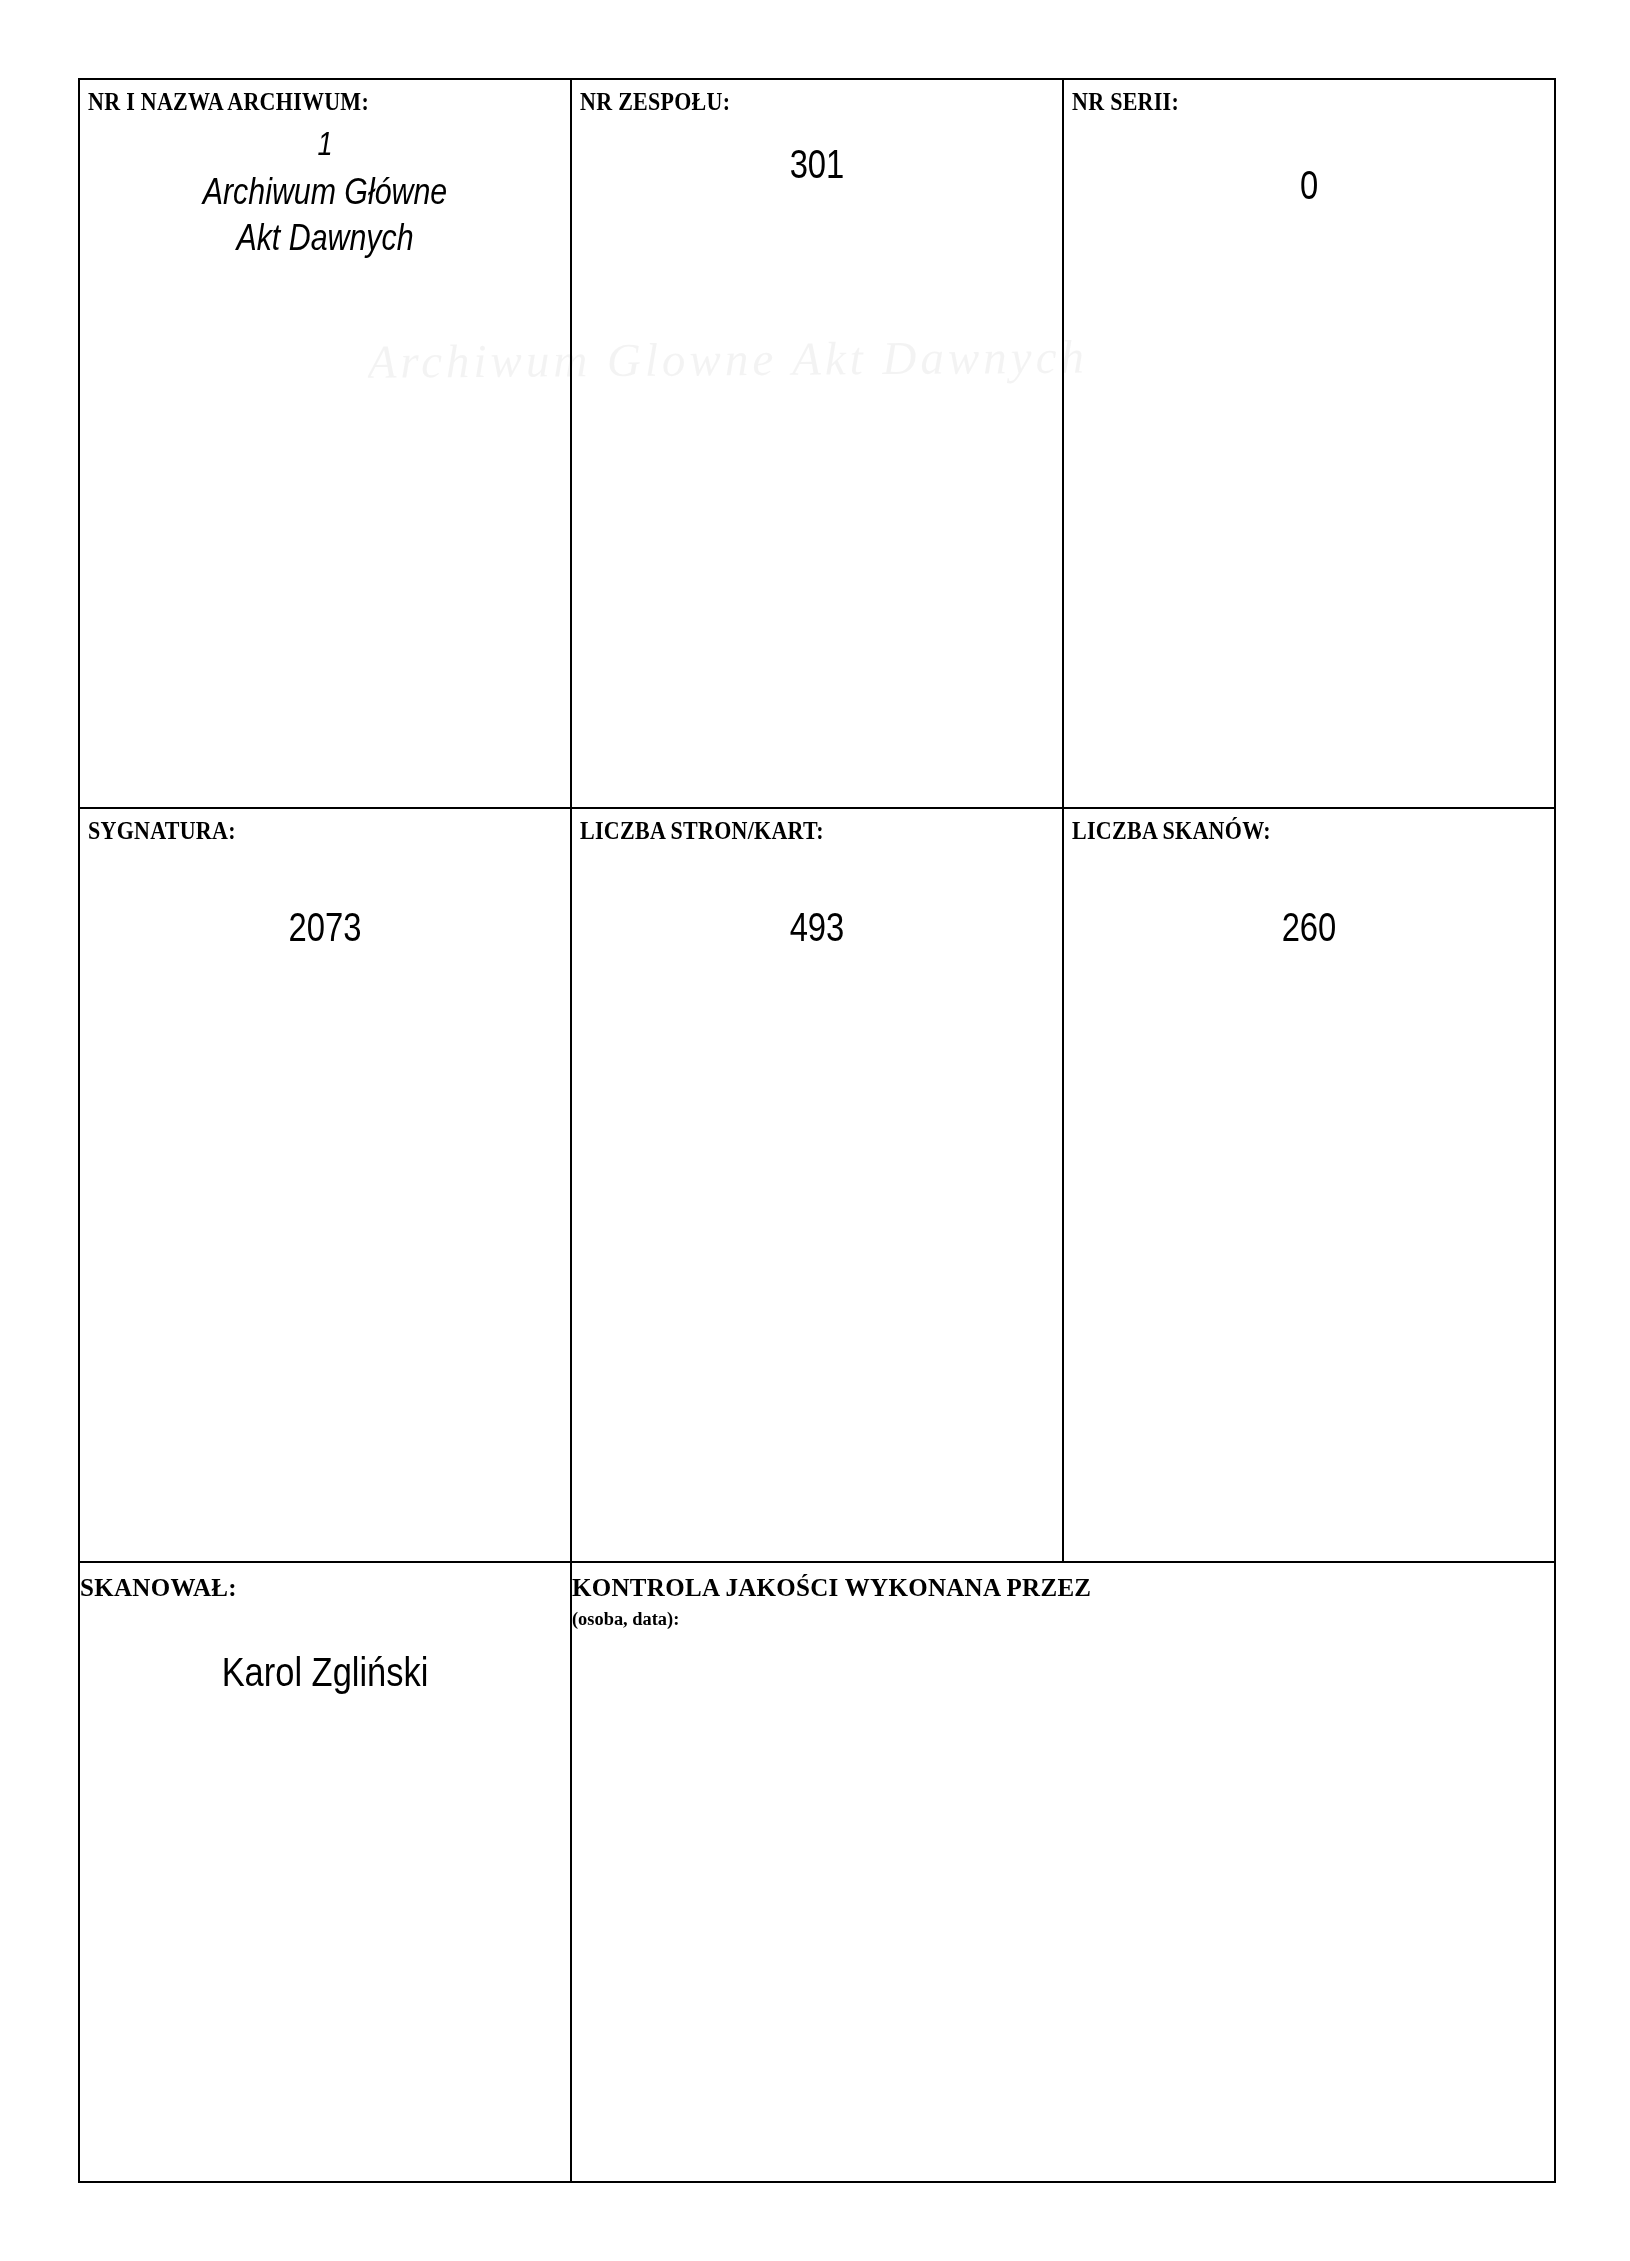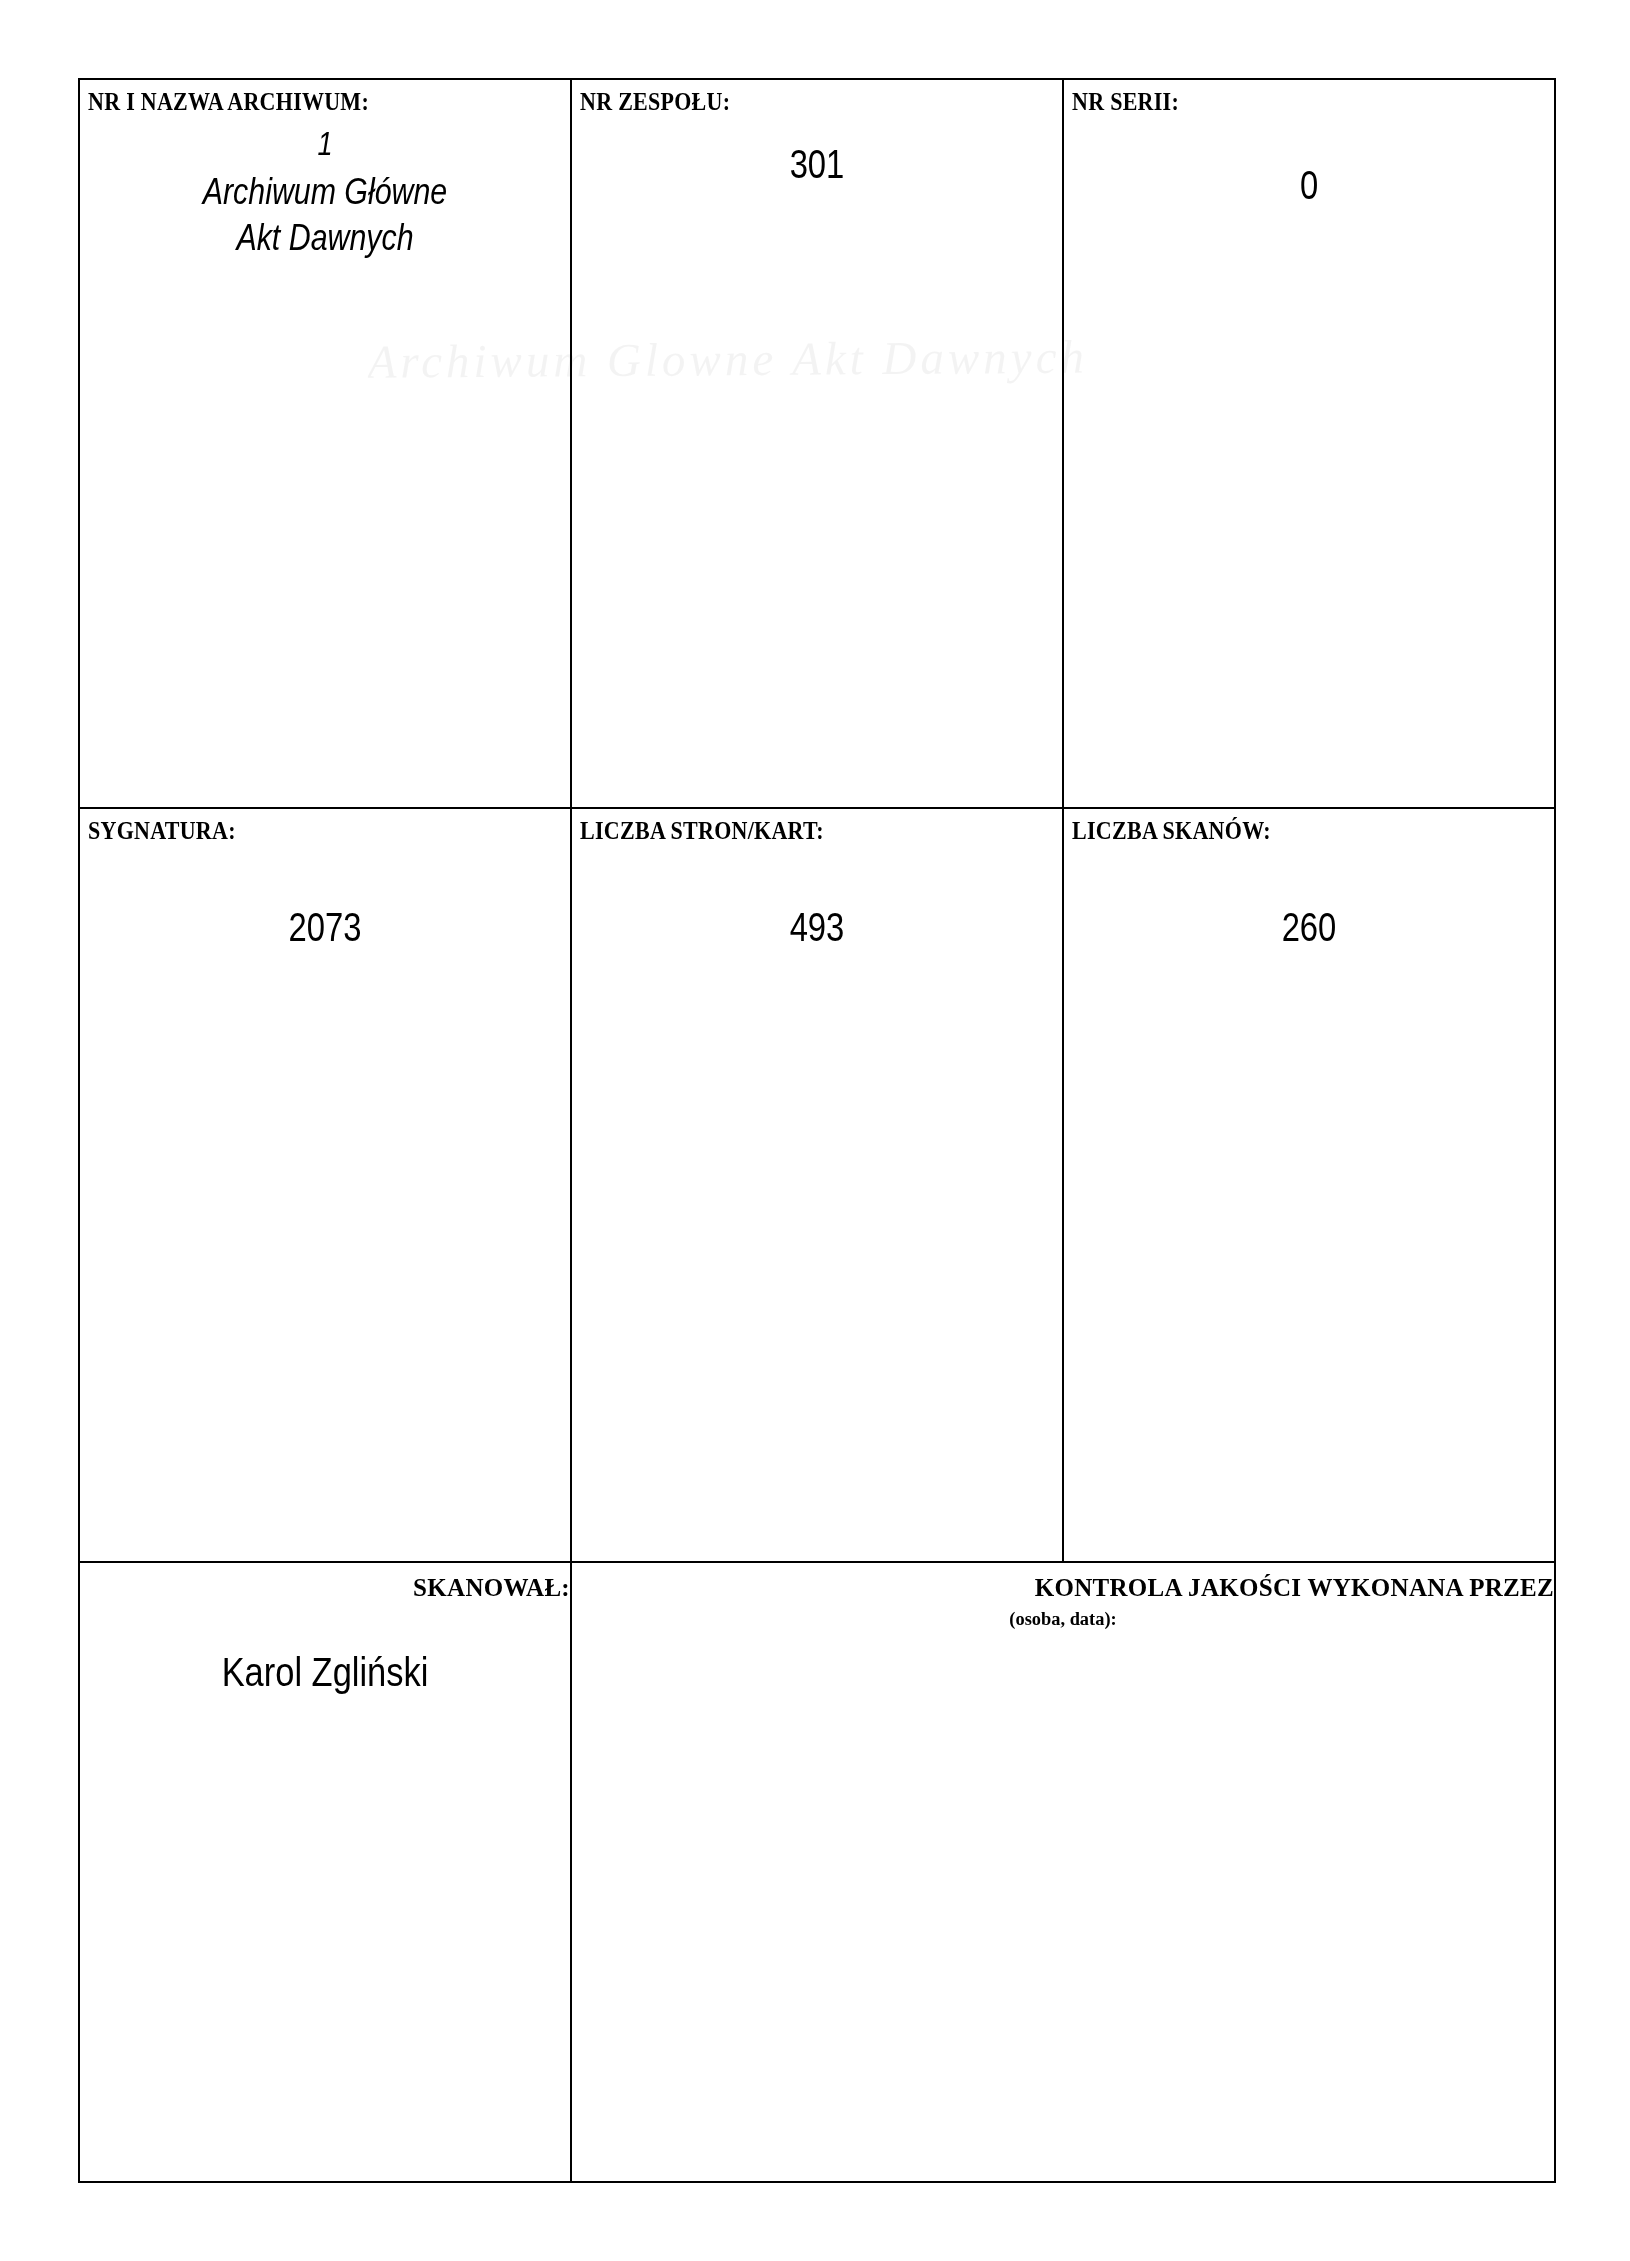--- a/index.html
+++ b/index.html
@@ -75,31 +75,31 @@
     white-space: nowrap;
     padding: 9.2px 0 0 9.2px;
   }
   .lbl-c {
     font-family: "Liberation Serif", serif;
     font-weight: bold;
     font-size: 25px;
     line-height: 1.05;
     letter-spacing: 0.3px;
     display: block;
-    text-align: right;
+    text-align: left;
     white-space: nowrap;
     padding: 12px 0 0 0;
   }
   .lbl-sub {
     font-family: "Liberation Serif", serif;
     font-weight: bold;
     font-size: 18.4px;
     line-height: 1.05;
     display: block;
-    text-align: center;
+    text-align: left;
     white-space: nowrap;
     padding: 9.2px 0 0 0;
   }
 
   .val {
     font-family: "Liberation Sans", sans-serif;
     font-weight: normal;
     font-size: 37px;
     line-height: 1.18;
     display: block;

